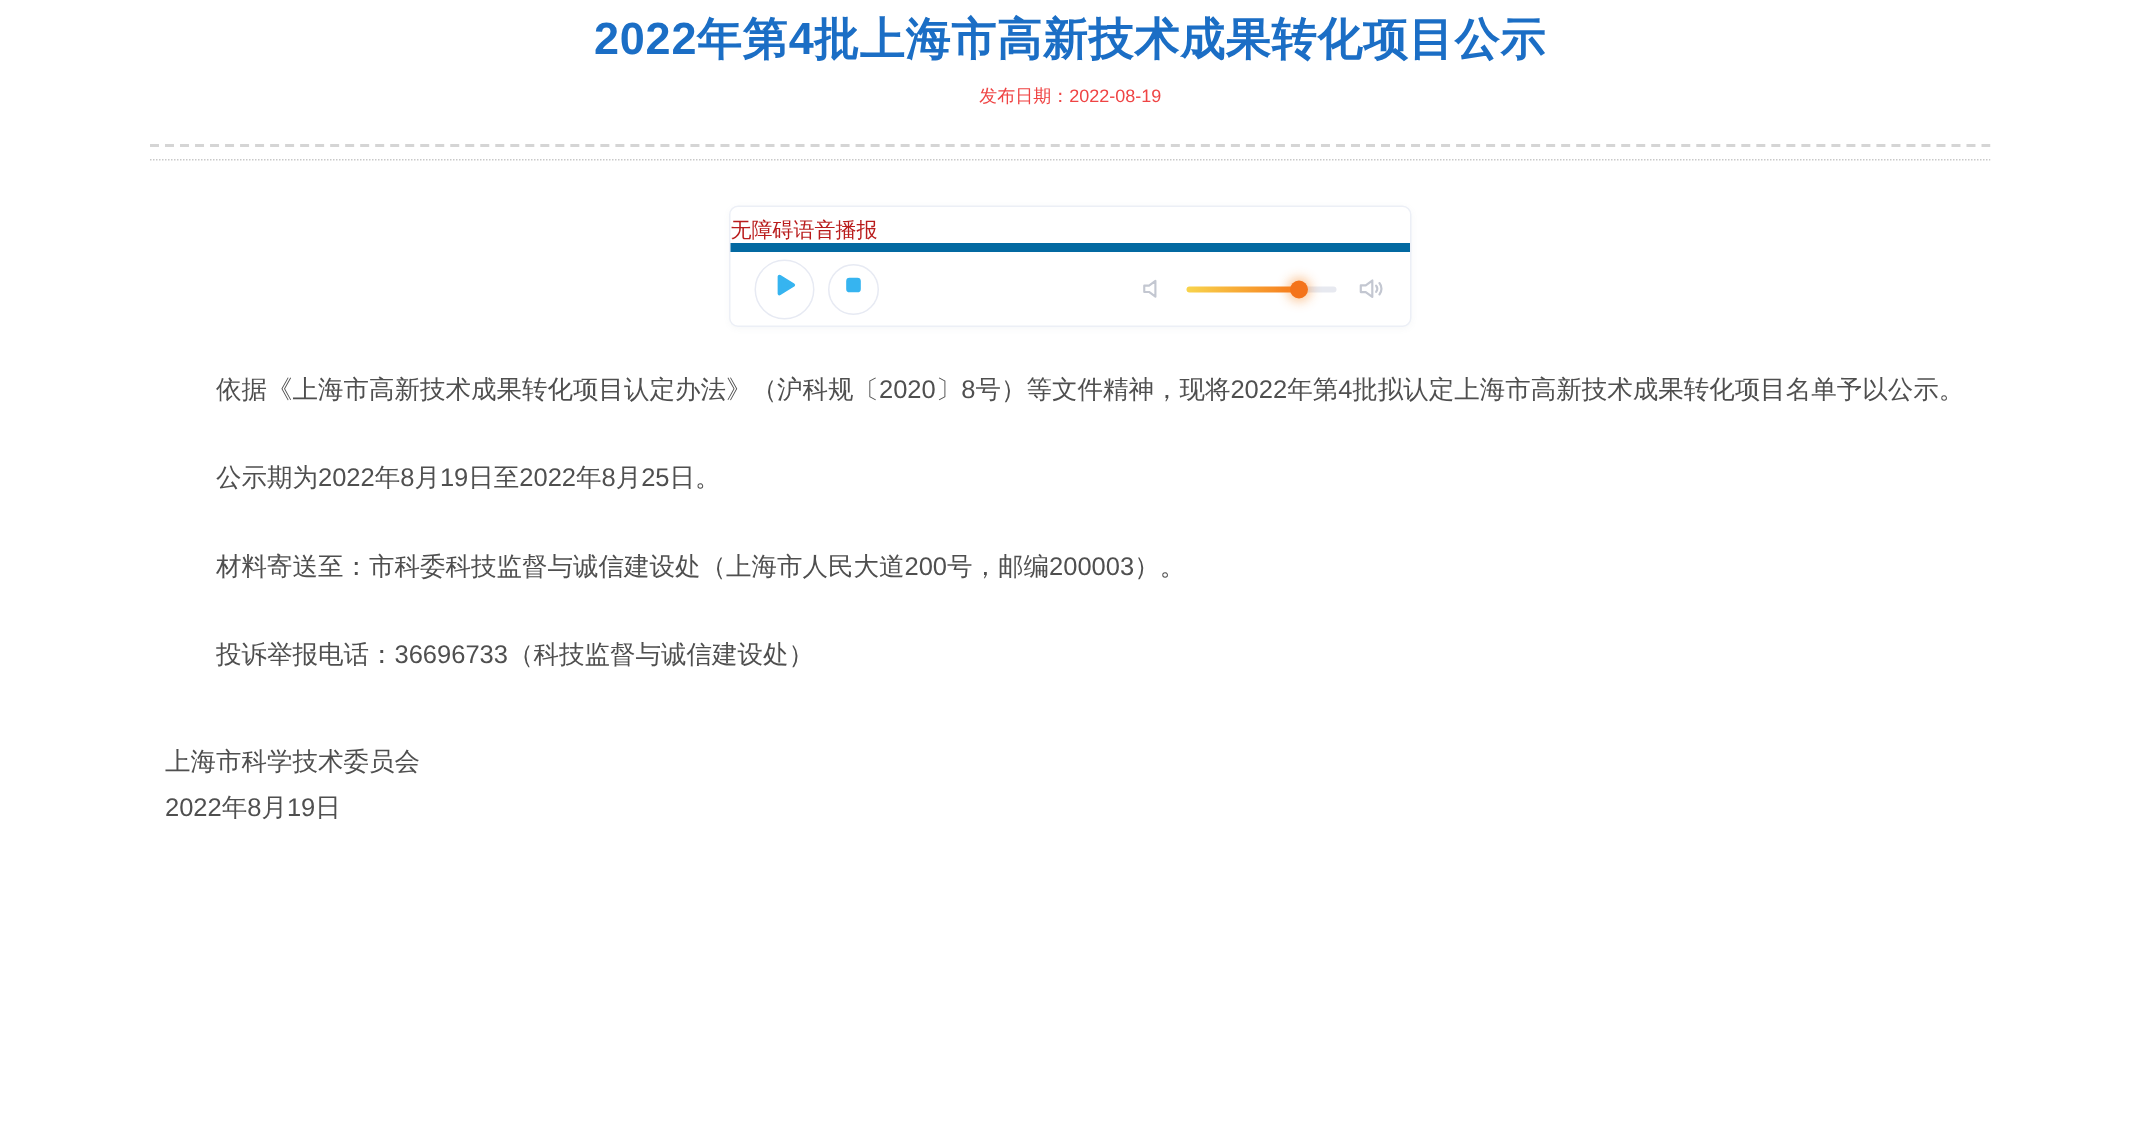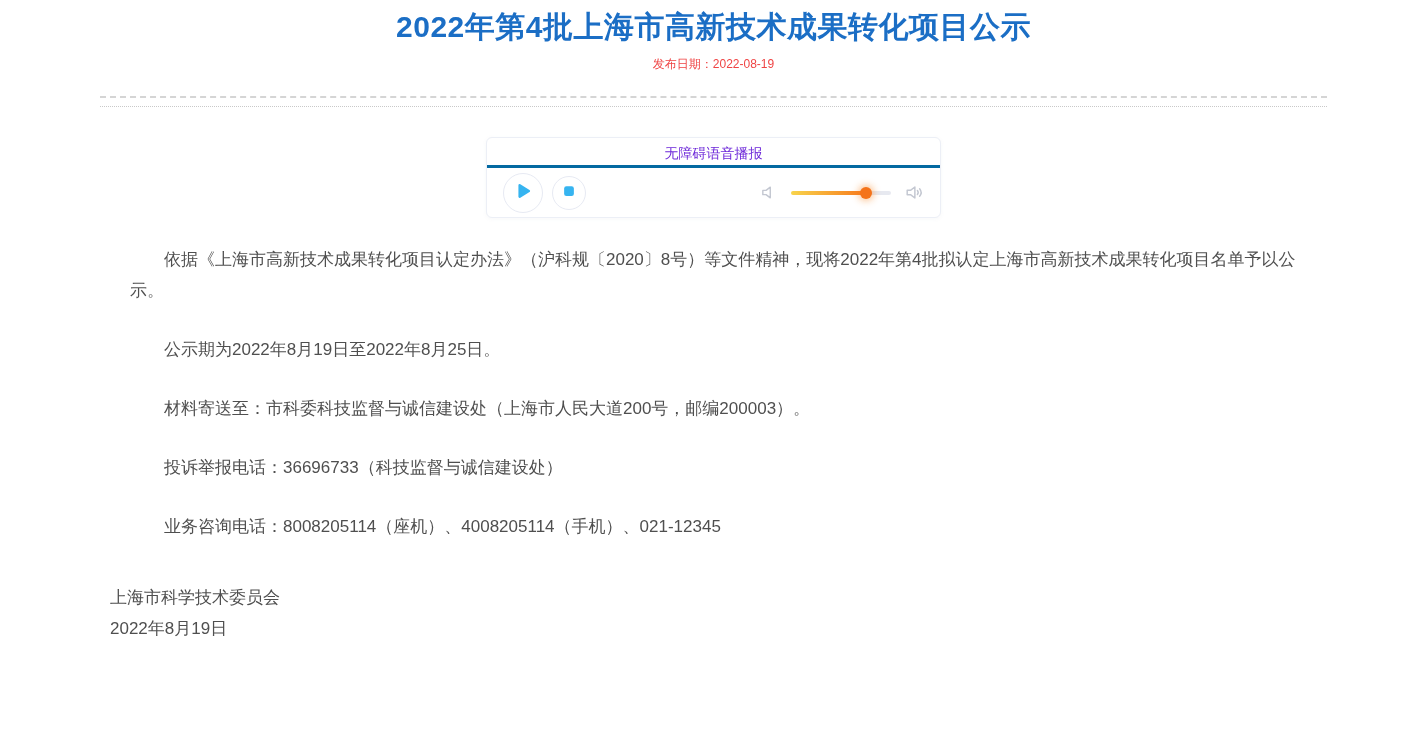--- a/index.html
+++ b/index.html
@@ -49,24 +49,23 @@
     margin: 30px auto 0;
     border: 1px solid #ecEFF6;
     border: 1px solid #eceff6;
     border-radius: 6px;
     background: #fff;
     box-shadow: 0 1px 4px rgba(120,130,160,0.06);
   }
   .ap-header {
     height: 30px;
     line-height: 30px;
-    text-align: center;
     font-size: 14px;
-    color: #6d28d9;
-    border-bottom: 3px solid #0369a1;
+    color: #b91c1c;
+    border-bottom: 6px solid #0369a1;
   }
   .ap-body {
     height: 49px;
     display: flex;
     align-items: center;
     padding: 0 16px;
   }
   .btn-circle {
     border: 1px solid #e7eaf3;
     border-radius: 50%;
@@ -108,21 +107,20 @@
   .article {
     width: 1207px;
     margin: 0 auto;
     font-size: 17px;
     color: #4f4f4f;
     line-height: 31px;
   }
   .article p {
     margin-top: 28px;
     text-indent: 2em;
-    margin-left: 20px;
   }
   .article p.first { margin-top: 26px; }
   .signature-block {
     margin-top: 40px;
     text-align: left;
     line-height: 31px;
   }
 </style>
 </head>
 <body>
@@ -175,20 +173,19 @@
         </span>
       </div>
     </div>
   </div>
 
   <article class="article">
     <p class="first">依据《上海市高新技术成果转化项目认定办法》（沪科规〔2020〕8号）等文件精神，现将2022年第4批拟认定上海市高新技术成果转化项目名单予以公示。</p>
     <p>公示期为2022年8月19日至2022年8月25日。</p>
     <p>材料寄送至：市科委科技监督与诚信建设处（上海市人民大道200号，邮编200003）。</p>
     <p>投诉举报电话：36696733（科技监督与诚信建设处）</p>
-    <p>业务咨询电话：8008205114（座机）、4008205114（手机）、021-12345</p>
     <div class="signature-block">
       <div>上海市科学技术委员会</div>
       <div>2022年8月19日</div>
     </div>
   </article>
 
 </div>
 
 </body></html>

